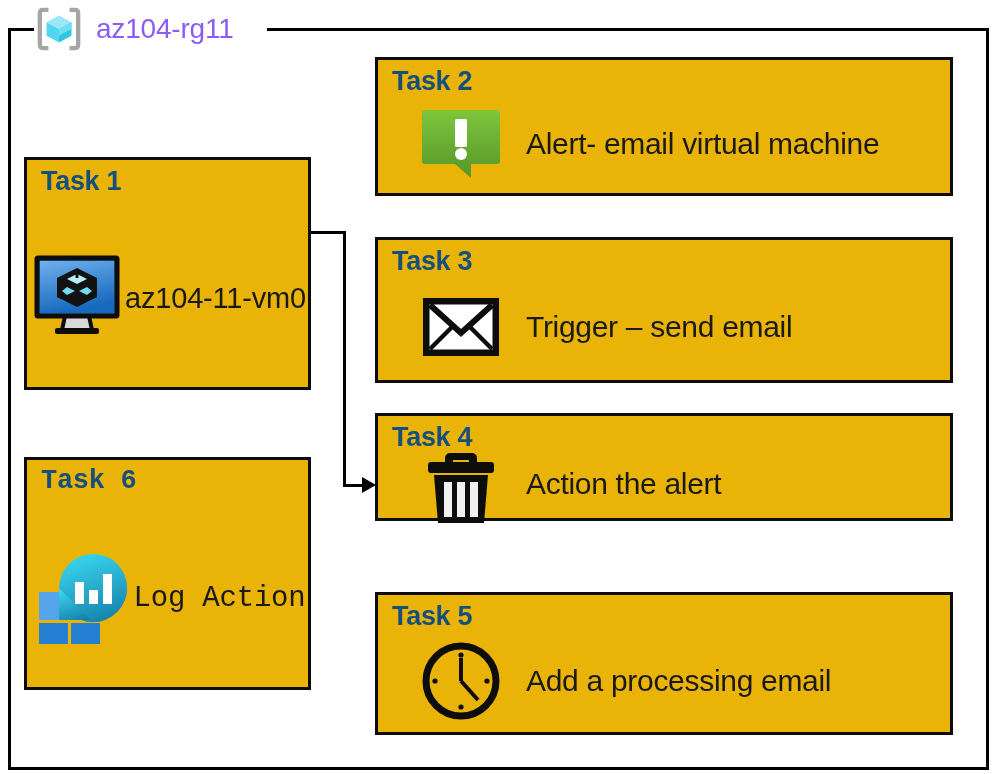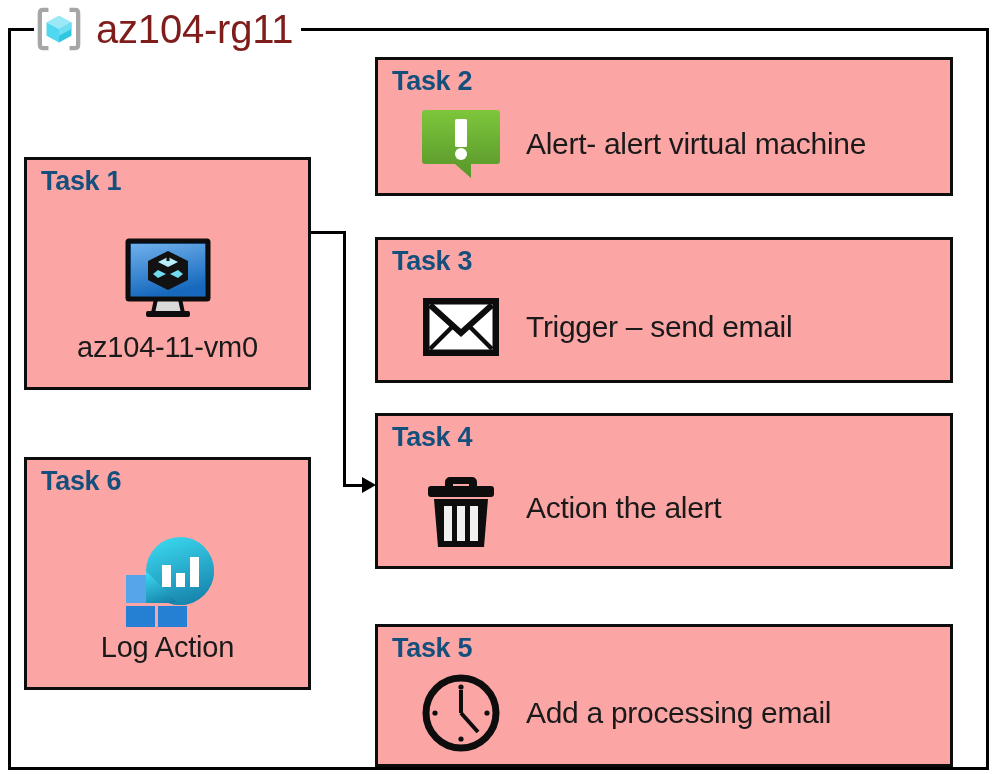--- a/index.html
+++ b/index.html
@@ -57,51 +57,50 @@
     display: flex;
     align-items: center;
     background: #ffffff;
     padding-right: 8px;
   }
   .rg-icon {
     width: 46px; height: 46px;
     display: block;
   }
   .rg-label {
-    font-size: 40px;
-    color: #7f1d1d;
+    font-size: 28px;
+    color: #8b5cf6;
     margin-left: 14px;
     white-space: nowrap;
     letter-spacing: -0.2px;
   }
 
   
   .card {
     position: absolute;
-    background: #fca5a5;
+    background: #eab308;
     border: 3px solid #0d0d0d;
     box-sizing: border-box;
   }
   .card-title {
     position: absolute;
     left: 14px; top: 6px;
     font-size: 27px;
     font-weight: bold;
     color: #15507D;
     letter-spacing: -0.3px;
   }
 
   
   .card-v { width: 287px; height: 233px; left: 24px; margin-top: 27px; }
   .card-v .v-body {
     position: absolute;
     left: 0; top: 44px;
     width: 100%; height: 189px;
     display: flex;
-    flex-direction: column;
     align-items: center;
     justify-content: center;
   }
   .card-v .v-icon {
     height: 92px;
     display: flex;
     align-items: center;
     justify-content: center;
     margin-bottom: 6px;
   }
@@ -213,21 +212,21 @@
           <polygon points="48,24 58,29 48,34 38,29" fill="#b8eef8"></polygon>
           <polygon points="38,37 46,41 38,45 33,41" fill="#6fdcf0"></polygon>
           <polygon points="58,37 63,41 58,45 50,41" fill="#6fdcf0"></polygon>
           <line x1="48" y1="28" x2="48" y2="20" stroke="#121212" stroke-width="3"></line>
         </svg>
       </div>
       <div class="v-caption">az104-11-vm0</div>
     </div>
   </div>
 
-  <div class="card card-v" style="top:430px;">
+  <div class="card card-v" style="top:430px;font-family:Liberation Mono, monospace;">
     <div class="card-title">Task 6</div>
     <div class="v-body">
       <div class="v-icon">
         <svg width="104" height="96" viewBox="0 0 104 96">
           <defs>
             <linearGradient id="logblob" x1="0.35" y1="0" x2="0.7" y2="1">
               <stop offset="0%" stop-color="#39d4ec"></stop>
               <stop offset="100%" stop-color="#1682ab"></stop>
             </linearGradient>
           </defs>
@@ -255,57 +254,57 @@
             <linearGradient id="alertg" x1="0" y1="0" x2="0" y2="1">
               <stop offset="0%" stop-color="#7ec63c"></stop>
               <stop offset="100%" stop-color="#57952a"></stop>
             </linearGradient>
           </defs>
           <path d="M3 4 h72 a3 3 0 0 1 3 3 v48 a3 3 0 0 1 -3 3 h-26 l0 14 l-16 -14 h-30 a3 3 0 0 1 -3 -3 v-48 a3 3 0 0 1 3 -3 z" fill="url(#alertg)"></path>
           <rect x="33" y="13" width="12" height="28" rx="1.5" fill="#ffffff"></rect>
           <circle cx="39" cy="48" r="6" fill="#ffffff"></circle>
         </svg>
       </div>
-      <div class="h-caption">Alert- alert virtual machine</div>
+      <div class="h-caption">Alert- email virtual machine</div>
     </div>
   </div>
 
   <div class="card card-h" style="top:237px; height:146px;">
     <div class="card-title">Task 3</div>
     <div class="h-body">
       <div class="h-icon">
         <svg width="76" height="58" viewBox="0 0 76 58">
           <rect x="3" y="3" width="70" height="52" fill="#ffffff" stroke="#0d0d0d" stroke-width="7"></rect>
           <path d="M7 7 L38 35 L69 7" fill="none" stroke="#0d0d0d" stroke-width="6"></path>
           <path d="M7 51 L29 29" fill="none" stroke="#0d0d0d" stroke-width="4.5"></path>
           <path d="M69 51 L47 29" fill="none" stroke="#0d0d0d" stroke-width="4.5"></path>
         </svg>
       </div>
       <div class="h-caption">Trigger – send email</div>
     </div>
   </div>
 
-  <div class="card card-h" style="top:413px; height:156px;">
+  <div class="card card-h" style="top:413px; height:108px;">
     <div class="card-title">Task 4</div>
     <div class="h-body">
       <div class="h-icon">
         <svg width="72" height="86" viewBox="0 0 72 86">
           <path d="M25 12 h22 a5 5 0 0 1 5 5 v6 h-8 v-4 h-16 v4 h-8 v-6 a5 5 0 0 1 5 -5 z" fill="#0d0d0d"></path>
           <rect x="3" y="21" width="66" height="11" rx="3" fill="#0d0d0d"></rect>
           <path d="M9 34 h54 l-4 48 h-46 z" fill="#0d0d0d"></path>
           <rect x="19" y="41" width="8" height="35" fill="#f0f0f0"></rect>
           <rect x="32" y="41" width="8" height="35" fill="#f0f0f0"></rect>
           <rect x="45" y="41" width="8" height="35" fill="#f0f0f0"></rect>
         </svg>
       </div>
       <div class="h-caption">Action the alert</div>
     </div>
   </div>
 
-  <div class="card card-h" style="top:624px; height:143px;">
+  <div class="card card-h" style="top:592px; height:143px;">
     <div class="card-title">Task 5</div>
     <div class="h-body">
       <div class="h-icon">
         <svg width="82" height="82" viewBox="0 0 82 82">
           <circle cx="41" cy="41" r="35" fill="none" stroke="#0d0d0d" stroke-width="7"></circle>
           <circle cx="41" cy="15" r="2.6" fill="#0d0d0d"></circle>
           <circle cx="67" cy="41" r="2.6" fill="#0d0d0d"></circle>
           <circle cx="41" cy="67" r="2.6" fill="#0d0d0d"></circle>
           <circle cx="15" cy="41" r="2.6" fill="#0d0d0d"></circle>
           <line x1="41" y1="41" x2="41" y2="18" stroke="#0d0d0d" stroke-width="4"></line>

